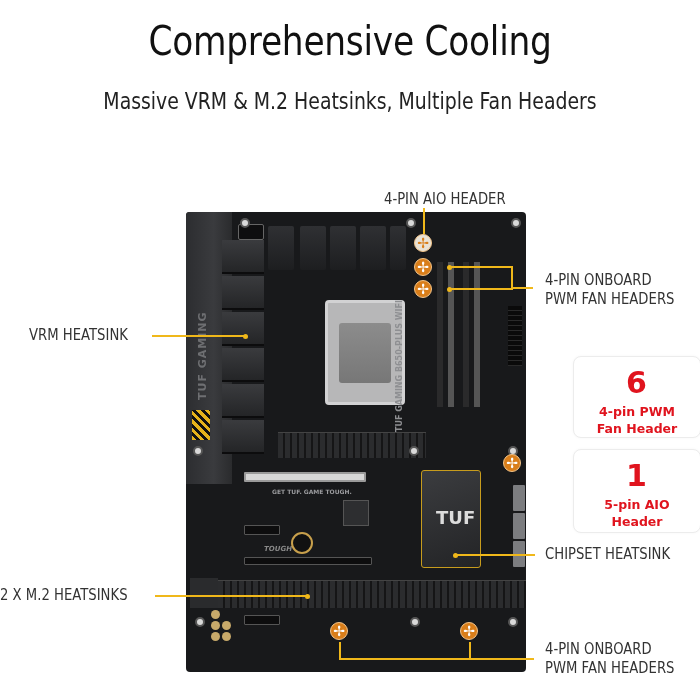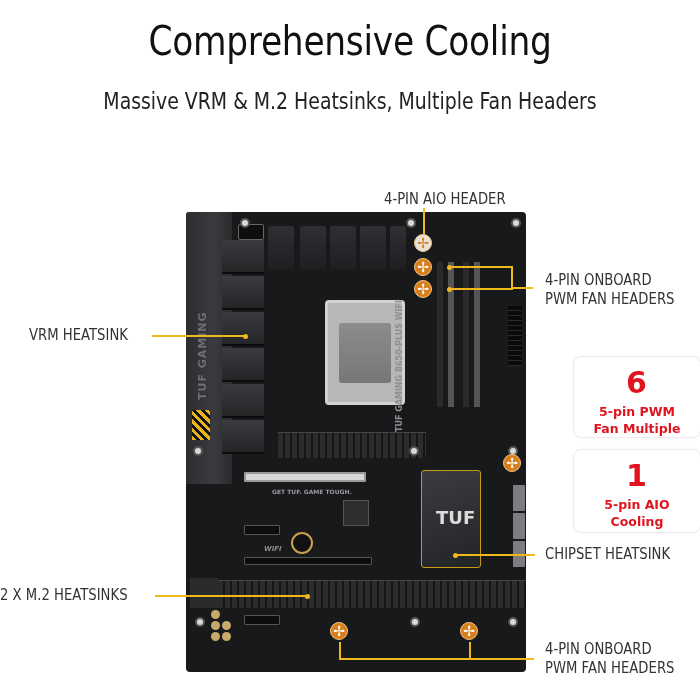--- a/index.html
+++ b/index.html
@@ -155,21 +155,21 @@
   <div class="dimm dark" style="left:463px;"></div>
   <div class="dimm" style="left:474px;"></div>
   <div class="atx24"></div>
 
   <div class="m2-shield" style="left:278px;top:432px;width:148px;height:26px;"></div>
 
   <div class="pcie-x16"></div>
   <div class="slogan">GET TUF. GAME TOUGH.</div>
   <div class="pcie-small" style="left:244px;top:525px;width:36px;height:10px;"></div>
   <div class="pcie-small" style="left:244px;top:557px;width:128px;height:8px;"></div>
-  <div class="asus-text">WIFI</div>
+  <div class="asus-text">TOUGH</div>
   <div style="position:absolute;left:343px;top:500px;width:26px;height:26px;background:#2d2e30;border:1px solid #555;"></div>
   <div style="position:absolute;left:291px;top:532px;width:22px;height:22px;border-radius:50%;background:#111;border:2px solid #c8a04c;"></div>
 
   <div class="chipset"></div>
   <div class="chipset-logo">TUF</div>
 
   <div class="sata" style="top:485px;"></div>
   <div class="sata" style="top:513px;"></div>
   <div class="sata" style="top:541px;"></div>
 
@@ -238,24 +238,24 @@
 <div class="callout" style="left:0px;top:586px;">2 X M.2 HEATSINKS</div>
 
 <div class="callout" style="left:545px;top:640px;">
   <div>4-PIN ONBOARD</div>
   <div>PWM FAN HEADERS</div>
 </div>
 
 <div class="card" style="top:356px;height:82px;">
   <div class="num">6</div>
   <div class="lbl">
-    <div>5-pin PWM</div>
-    <div>Fan Multiple</div>
+    <div>4-pin PWM</div>
+    <div>Fan Header</div>
   </div>
 </div>
 
 <div class="card" style="top:449px;height:84px;">
   <div class="num">1</div>
   <div class="lbl">
     <div>5-pin AIO</div>
-    <div>Cooling</div>
+    <div>Header</div>
   </div>
 </div>
 
 </body></html>

